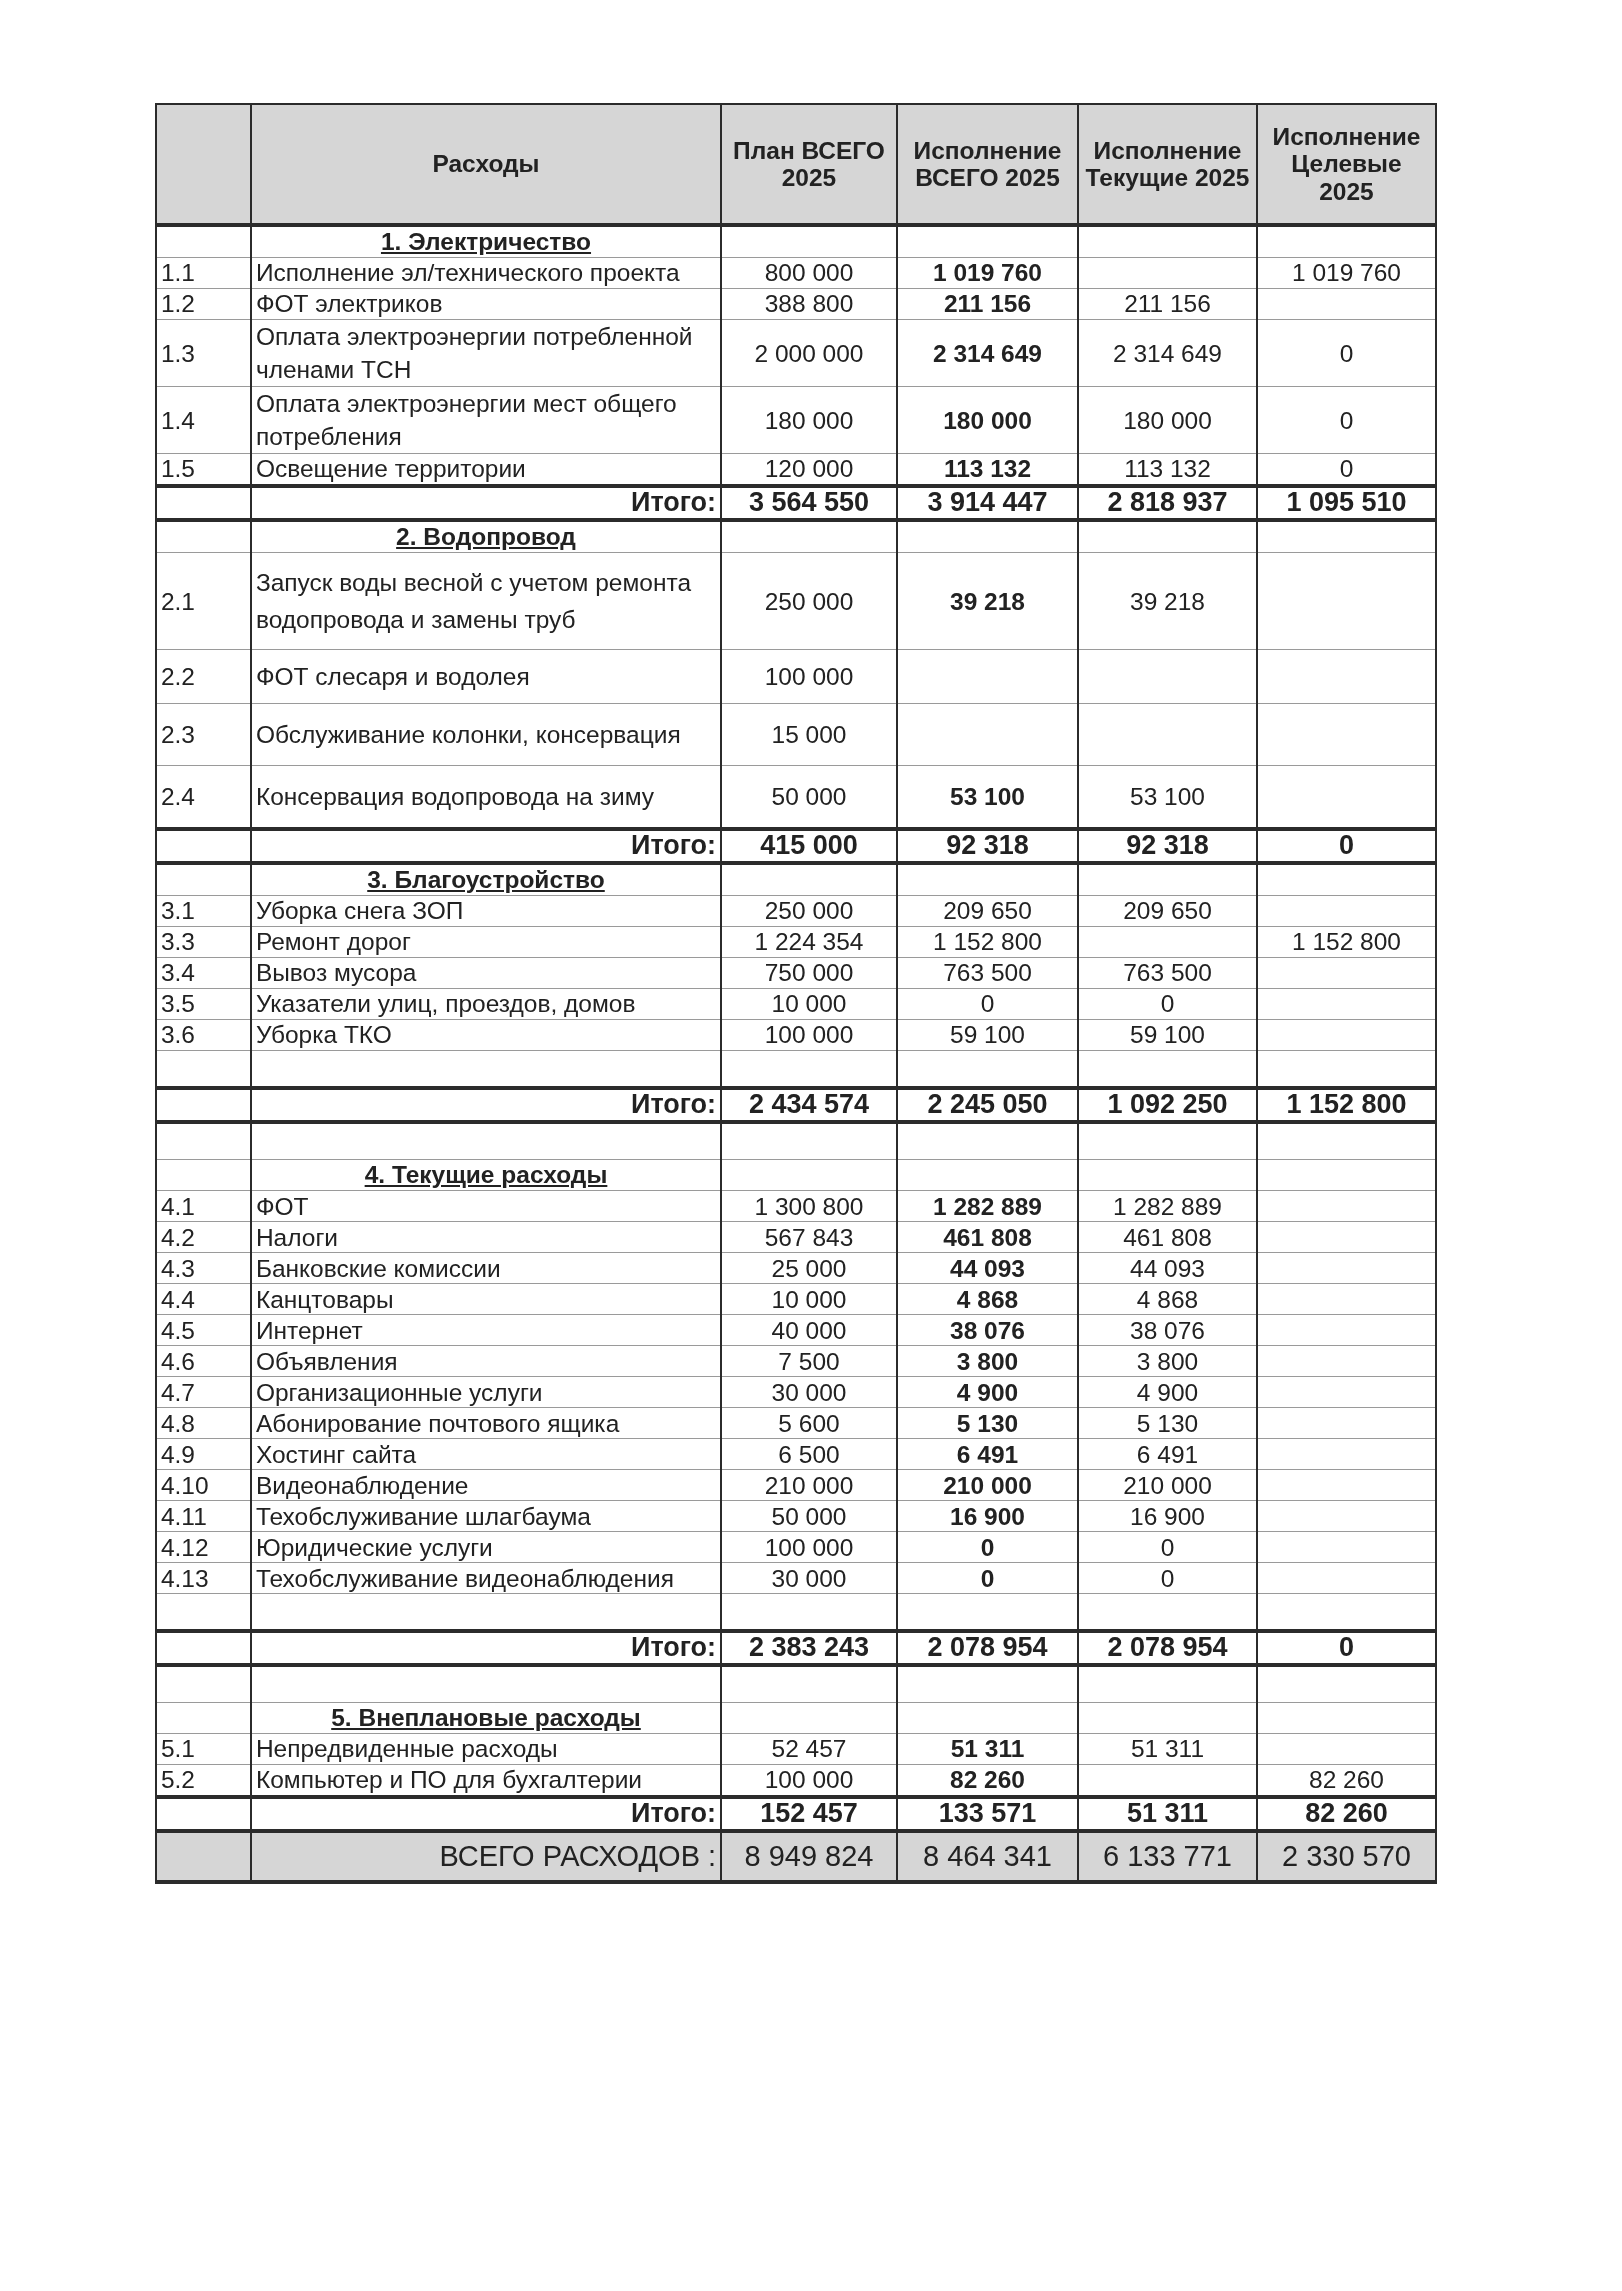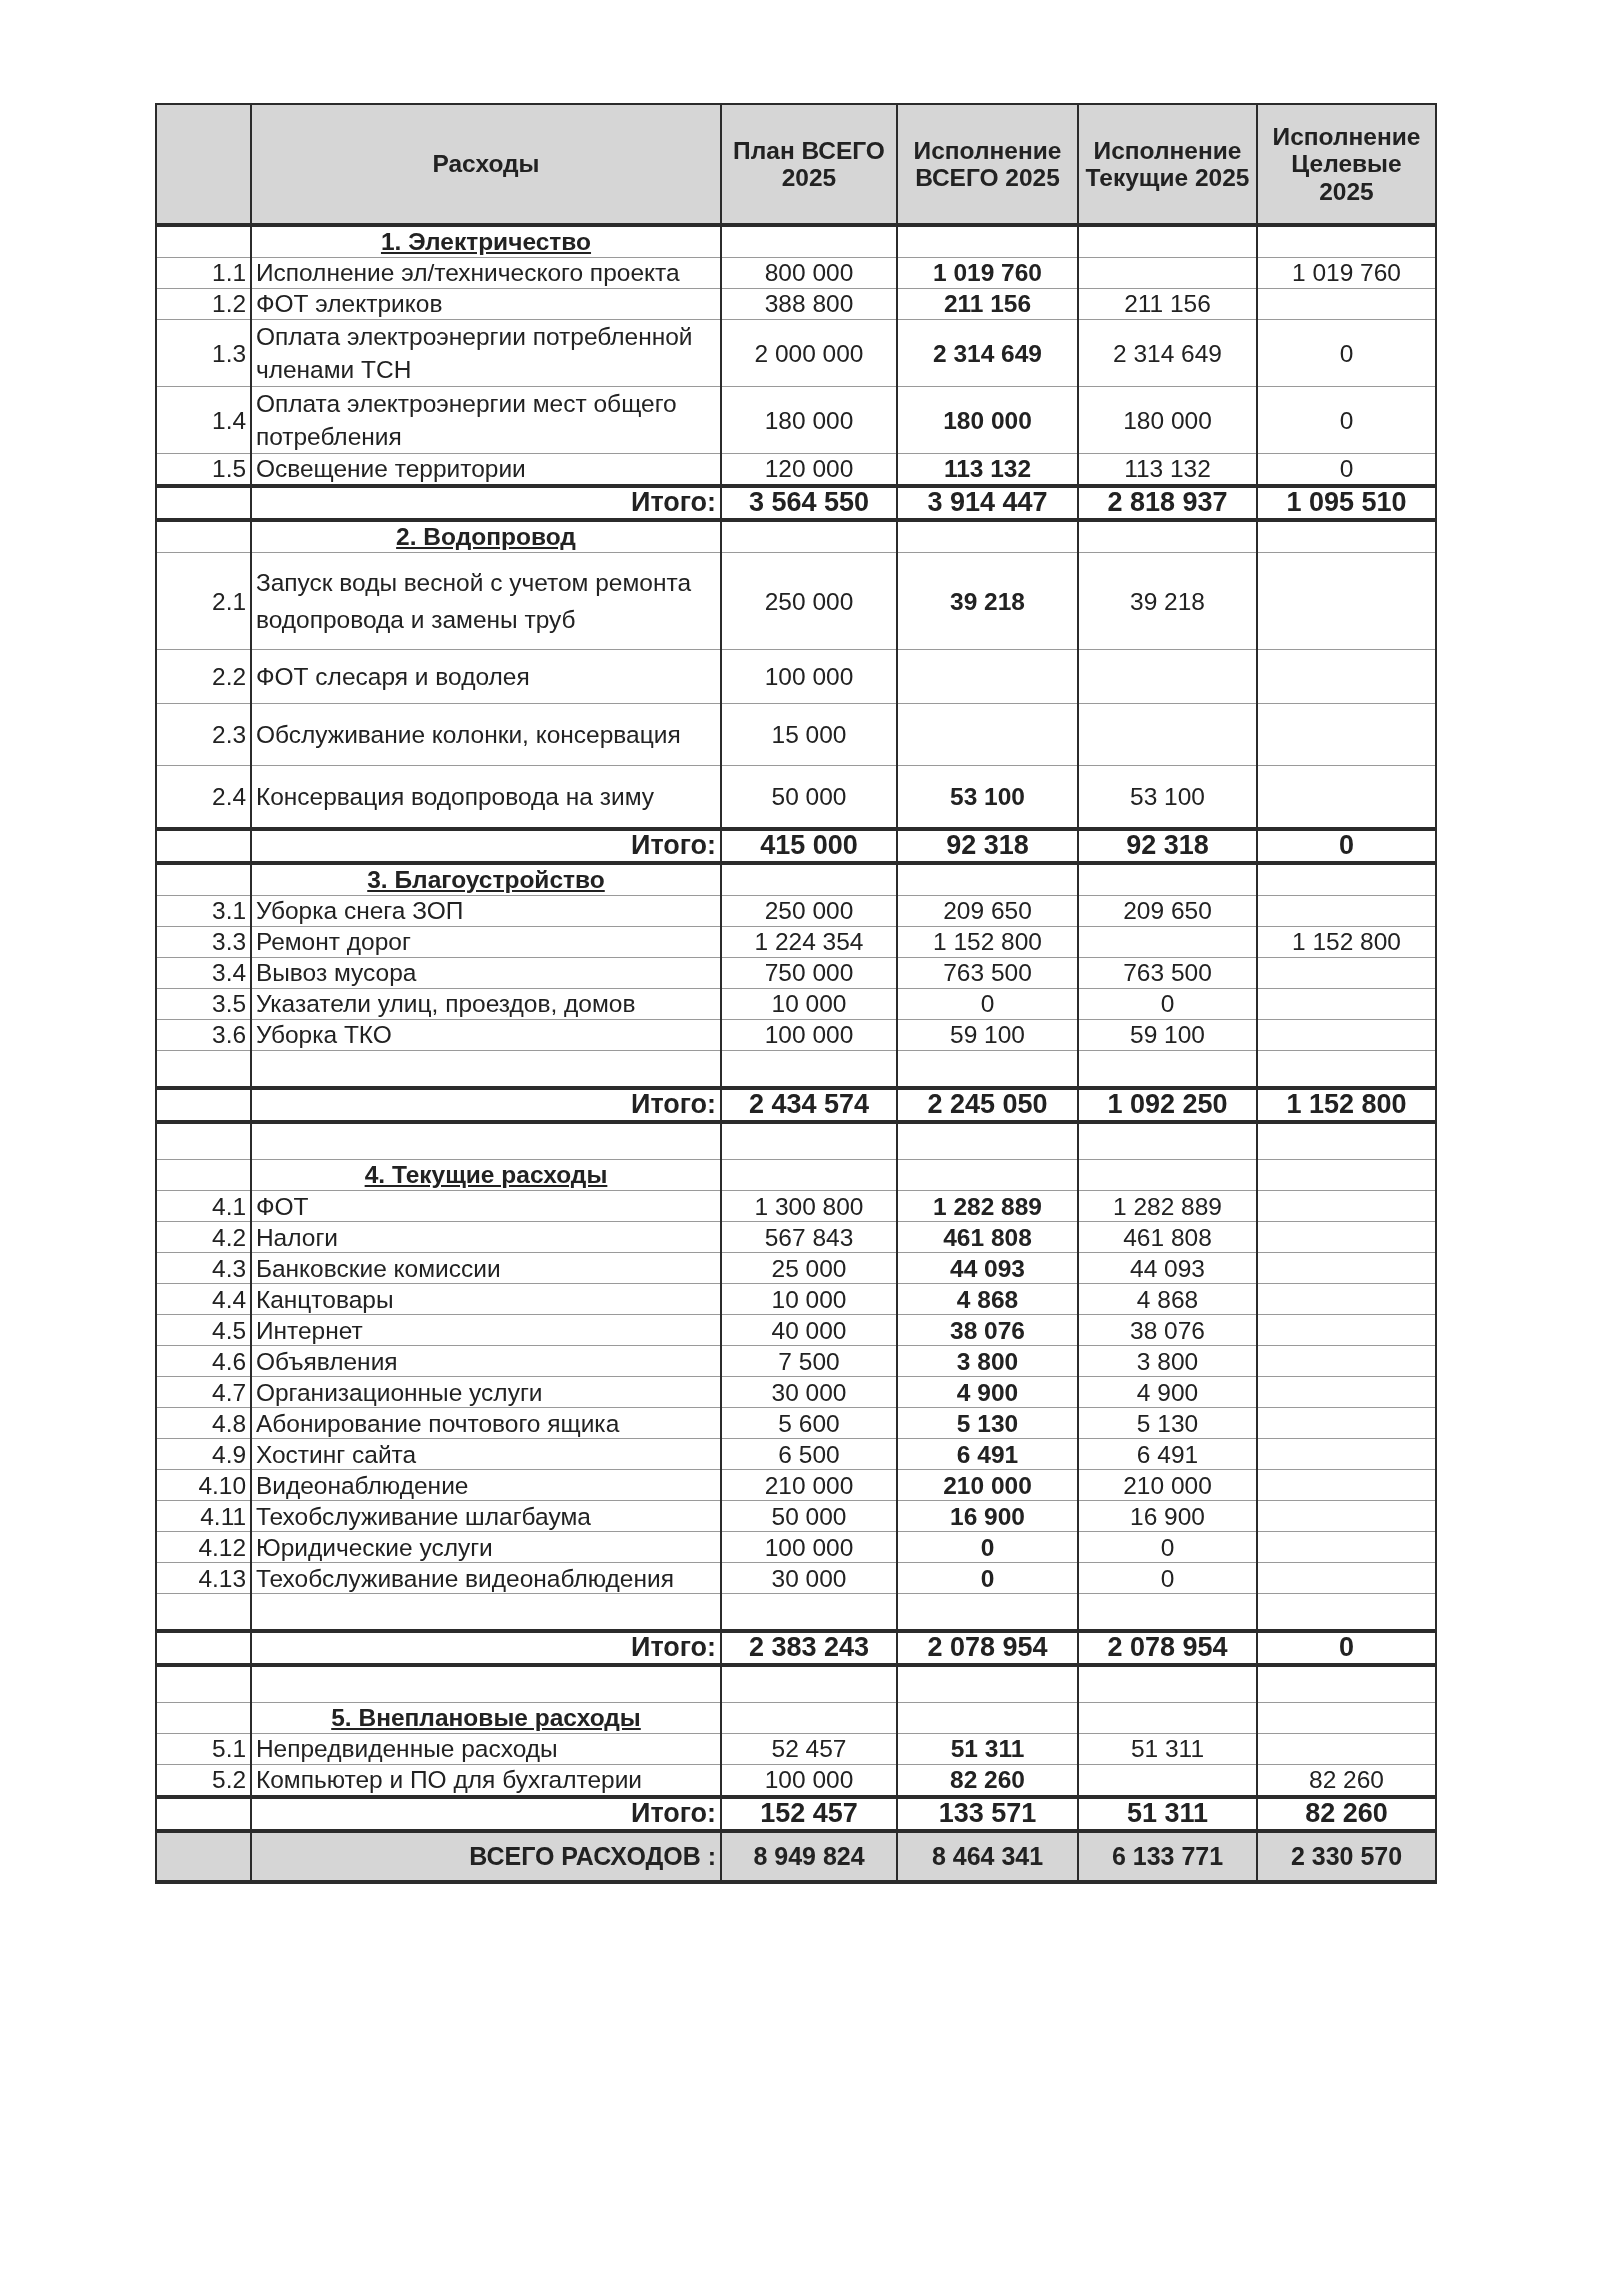--- a/index.html
+++ b/index.html
@@ -10,27 +10,27 @@
   }
   table.budget td, table.budget th {
     border-left:2.9px solid #2b2b2b; border-right:2.9px solid #2b2b2b;
     border-top:1px solid #9a9a9a; border-bottom:1px solid #9a9a9a;
     padding:0 3.9px; font-size:24.5px; line-height:27.4px; overflow:hidden; vertical-align:middle;
   }
   table.budget { border:2.9px solid #2b2b2b; }
   th { background:#d6d6d6; font-weight:bold; font-size:25.5px; line-height:37px; text-align:center; }
   tr.hdr th { height:118px; border-bottom:4.9px solid #2b2b2b; }
   td.num { text-align:center; }
-  td.code { text-align:right; }
+  td.code { text-align:left; }
   td.name { text-align:left; padding-left:3.9px; }
   td.sect { text-align:center; font-weight:bold;text-decoration:underline; }
   td.b { font-weight:bold; }
   tr.total td { font-weight:bold; font-size:27px; border-top:4.9px solid #2b2b2b; border-bottom:4.9px solid #2b2b2b; }
   tr.total td.lbl { text-align:right; }
-  tr.grand td { background:#d6d6d6; font-weight:bold; font-size:25px; height:47px; border-top:4.9px solid #2b2b2b; border-bottom:4.9px solid #2b2b2b; }
+  tr.grand td { background:#d6d6d6; font-weight:normal; font-size:29px; height:47px; border-top:4.9px solid #2b2b2b; border-bottom:4.9px solid #2b2b2b; }
   tr.grand td.lbl { text-align:right; }
   tr.r1 td { height:30px; }
   tr.r2 td { height:59px; line-height:33px; }
   tr.r2tall td { height:96px; line-height:37px; }
   tr.rmid td { height:53px; }
   tr.rmid2 td { height:61px; }
   tr.blank2 td { height:35px; }
   tr.small td { height:30px; line-height:29px; }
 </style>
 </head>

